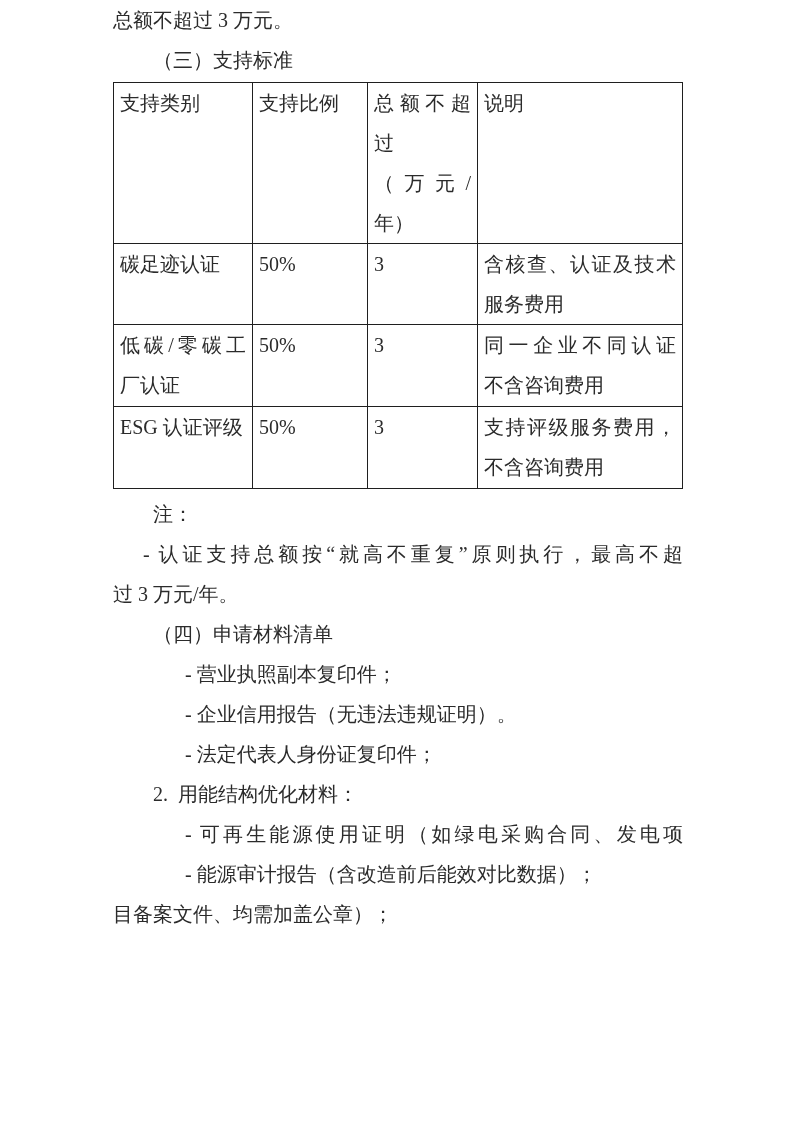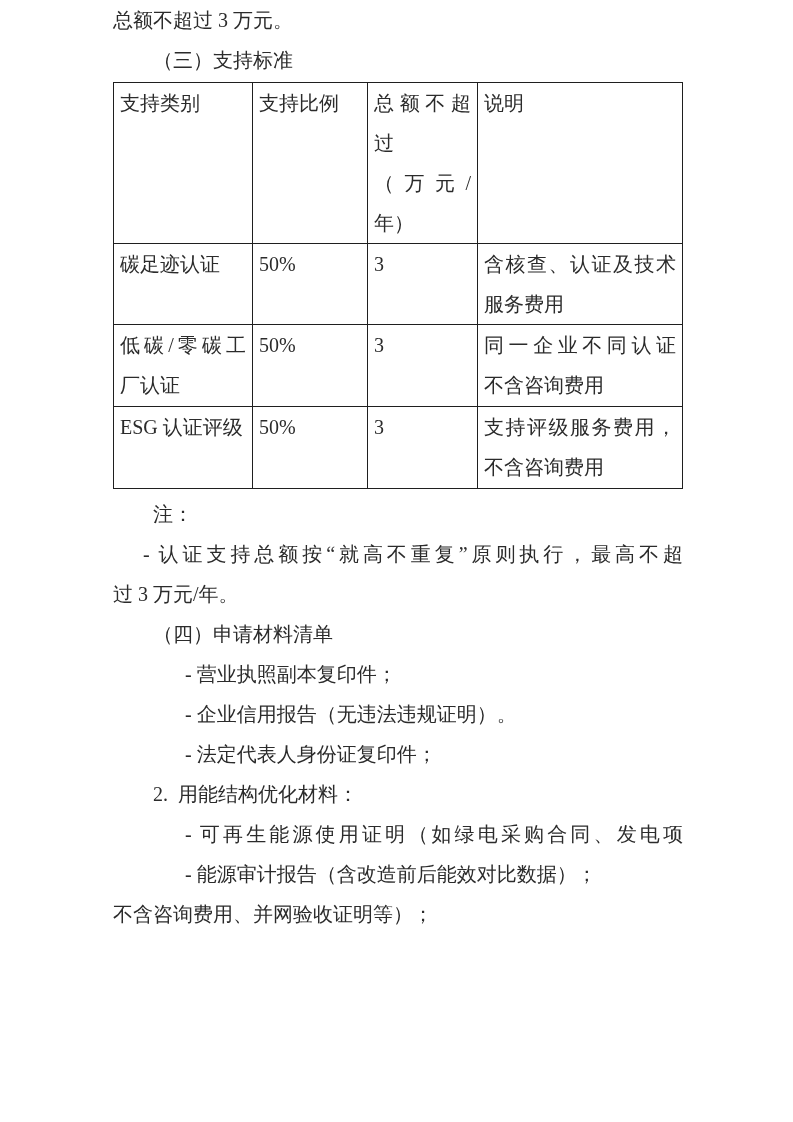--- a/index.html
+++ b/index.html
@@ -146,16 +146,16 @@
 
     <p class="tl ind-b">（四）申请材料清单</p>
 
     <p class="tl ind-c">- 营业执照副本复印件；</p>
     <p class="tl ind-c">- 企业信用报告（无违法违规证明）。</p>
     <p class="tl ind-c">- 法定代表人身份证复印件；</p>
 
     <p class="tl ind-b">2.  用能结构优化材料：</p>
     <p class="tl ind-c just">- 可再生能源使用证明（如绿电采购合同、发电项</p>
     <p class="tl ind-c">- 能源审计报告（含改造前后能效对比数据）；</p>
-    <p class="tl">不含咨询费用、并网验收证明等）；</p>
+    <p class="tl">目备案文件、均需加盖公章）；</p>
 
   </div>
 </div>
 
 </body></html>

